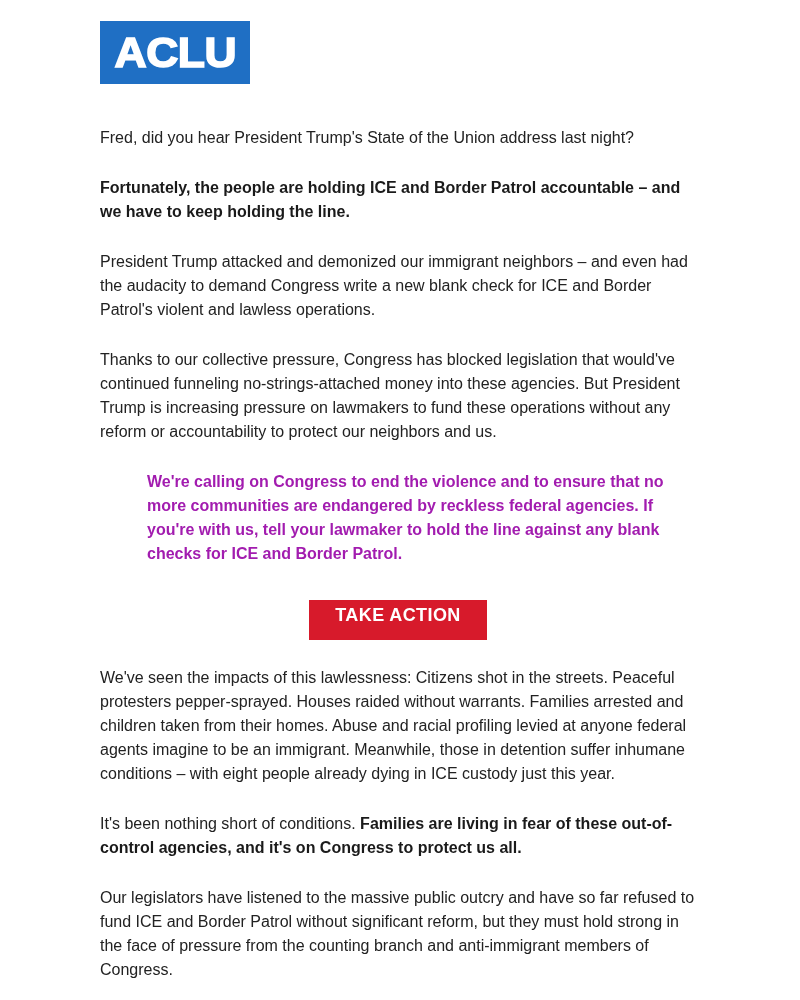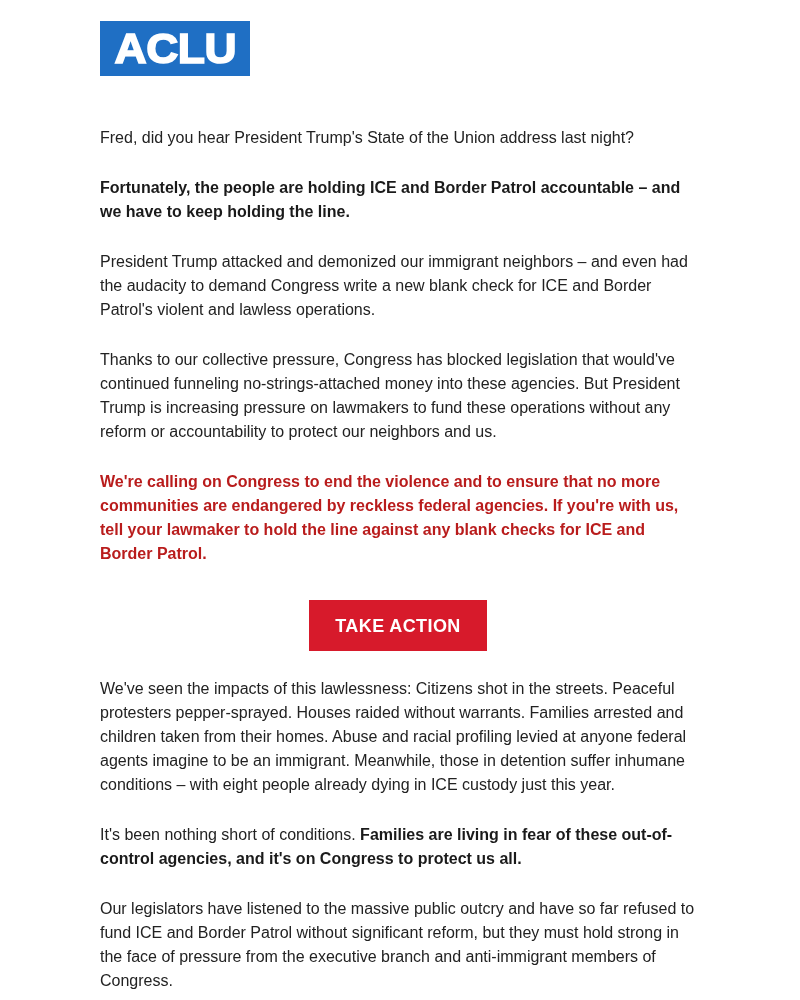--- a/index.html
+++ b/index.html
@@ -18,21 +18,21 @@
     position: relative;
     width: 800px;
     height: 1000px;
     background: #ffffff;
   }
   .logo-block {
     position: absolute;
     left: 100px;
     top: 21px;
     width: 150px;
-    height: 55px;
+    height: 63px;
     background: #1f6fc4;
     display: flex;
     align-items: center;
     justify-content: center;
     overflow: hidden;
   }
   .logo-text {
     color: #ffffff;
     font-family: "Liberation Sans", sans-serif;
     font-weight: bold;
@@ -59,37 +59,38 @@
   .bold {
     font-weight: bold;
     color: #1a1a1a;
   }
   p.para-bold {
     font-weight: bold;
     color: #1a1a1a;
   }
   p.para-link {
     font-weight: bold;
-    color: #b91c1c;
+    color: #a21caf;
+    margin-left: 47px;
   }
   .cta-row {
     margin: 0 0 26px 0;
     padding-top: 8px;
     text-align: center;
   }
   .cta-button {
     display: inline-block;
     background: #d71a2b;
     color: #ffffff;
     font-family: "Liberation Sans", sans-serif;
     font-weight: bold;
     font-size: 18px;
     letter-spacing: 0.4px;
     line-height: 1;
-    padding: 17px 26px 16px 26px;
+    padding: 6px 26px 16px 26px;
     text-decoration: none;
     border: 0;
     cursor: pointer;
   }
 </style>
 </head>
 <body>
 
 <div class="email-wrap">
 
@@ -110,18 +111,18 @@
     <p class="para para-link">We're calling on Congress to end the violence and to ensure that no more communities are endangered by reckless federal agencies. If you're with us, tell your lawmaker to hold the line against any blank checks for ICE and Border Patrol.</p>
 
     <div class="cta-row">
       <a class="cta-button" href="#">TAKE ACTION</a>
     </div>
 
     <p class="para">We've seen the impacts of this lawlessness: Citizens shot in the streets. Peaceful protesters pepper-sprayed. Houses raided without warrants. Families arrested and children taken from their homes. Abuse and racial profiling levied at anyone federal agents imagine to be an immigrant. Meanwhile, those in detention suffer inhumane conditions – with eight people already dying in ICE custody just this year.</p>
 
     <p class="para"><span>It's been nothing short of conditions. </span><span class="bold">Families are living in fear of these out-of-control agencies, and it's on Congress to protect us all.</span></p>
 
-    <p class="para">Our legislators have listened to the massive public outcry and have so far refused to fund ICE and Border Patrol without significant reform, but they must hold strong in the face of pressure from the executive branch and anti-immigrant members of Congress.</p>
+    <p class="para">Our legislators have listened to the massive public outcry and have so far refused to fund ICE and Border Patrol without significant reform, but they must hold strong in the face of pressure from the counting branch and anti-immigrant members of Congress.</p>
 
     <p class="para para-link">We're counting on Congress to rein in ICE and Border Patrol – to save lives, protect our families and neighbors, and defend our most fundamental civil</p>
 
   </div>
 </div>
 
 </body></html>

